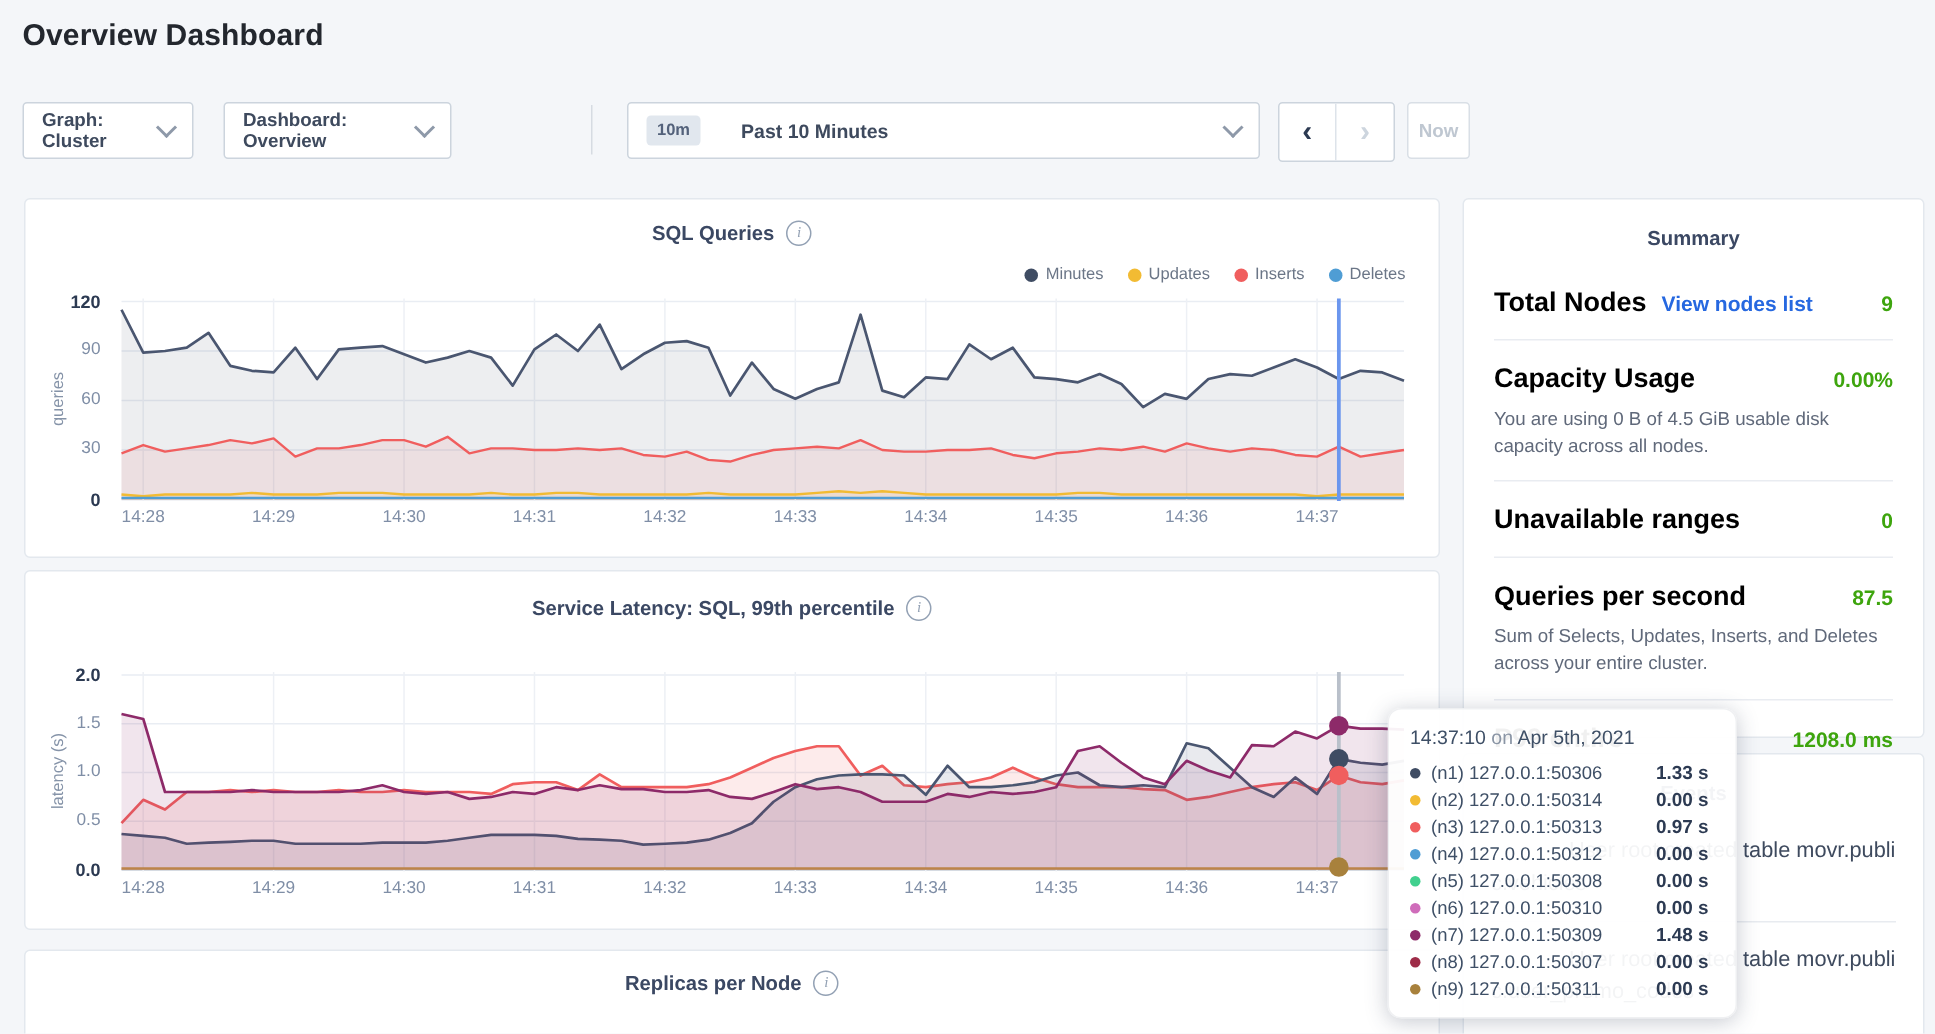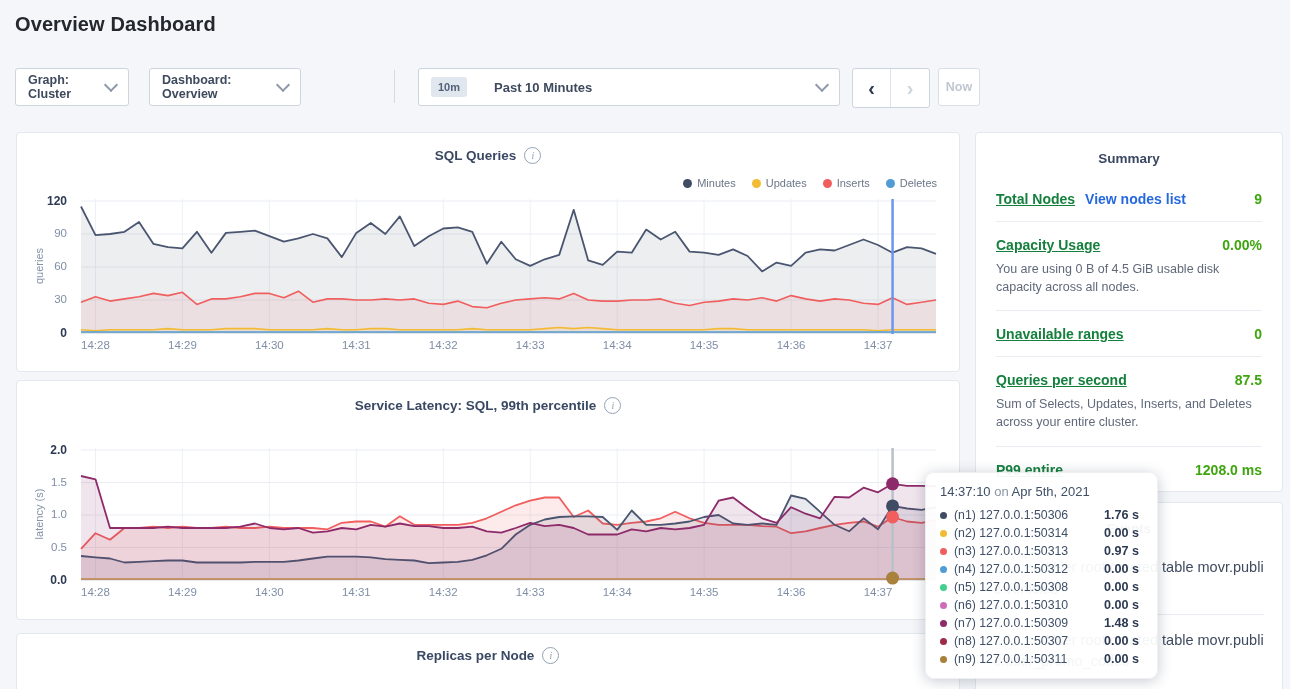--- a/index.html
+++ b/index.html
@@ -40,21 +40,21 @@
   .ycol span{position:absolute;right:8px;font-size:11.5px;color:#7f8ea6;}
   .ycol span:first-child,.ycol span:last-child{font-weight:700;color:#2c3a52;font-size:12px;}
   .xrow{position:absolute;height:16px;}
   .xrow span{position:absolute;width:60px;text-align:center;font-size:11.5px;color:#7f8ea6;}
   .ylab{position:absolute;transform:translate(-50%,-50%) rotate(-90deg);font-size:11px;color:#8593a8;white-space:nowrap;}
   
   .side-heading{text-align:center;font-size:13.5px;font-weight:700;color:#3b4863;padding-top:18px;}
   .srow{margin:0 20px;padding:15px 0 14px;border-top:1px solid #e9ecf1;}
   .srow.first{border-top:none;margin-top:10px;}
   .srow-main{display:flex;align-items:baseline;}
-  .srow-label{font-size:14px;font-weight:700;color:#15803d;text-decoration:underline;}
+  .srow-label{font-size:18px;font-weight:700;color:#000000;}
   .srow-link{font-size:14px;font-weight:700;margin-left:10px;cursor:pointer;}
   .srow-value{margin-left:auto;font-size:14px;font-weight:700;}
   .srow-desc{font-size:12.5px;color:#60697a;line-height:1.45;margin-top:7px;padding-right:4px;}
   
   .event-item{margin:0 18px;padding:15px 0 13px;}
   .event-item + .event-item{border-top:1px solid #e8ebf0;}
   .event-text{font-size:14.5px;color:#3e4a5e;line-height:1.5;text-indent:52px;word-break:break-all;}
   
   #tooltip{
     position:absolute;left:925px;top:472px;width:233px;z-index:50;
@@ -296,21 +296,21 @@
 <div id="tooltip">
   <div id="tooltip-time">
     <span>14:37:10</span>
     <span class="muted">on</span>
     <span>Apr 5th, 2021</span>
   </div>
   <div id="tooltip-rows">
       <div class="trow">
         <span class="dot" style="background: rgb(63, 76, 99);"></span>
         <span class="addr">(n1) 127.0.0.1:50306</span>
-        <span class="val">1.76 s</span>
+        <span class="val">1.33 s</span>
       </div>
       <div class="trow">
         <span class="dot" style="background: rgb(242, 187, 51);"></span>
         <span class="addr">(n2) 127.0.0.1:50314</span>
         <span class="val">0.00 s</span>
       </div>
       <div class="trow">
         <span class="dot" style="background: rgb(240, 94, 94);"></span>
         <span class="addr">(n3) 127.0.0.1:50313</span>
         <span class="val">0.97 s</span>

